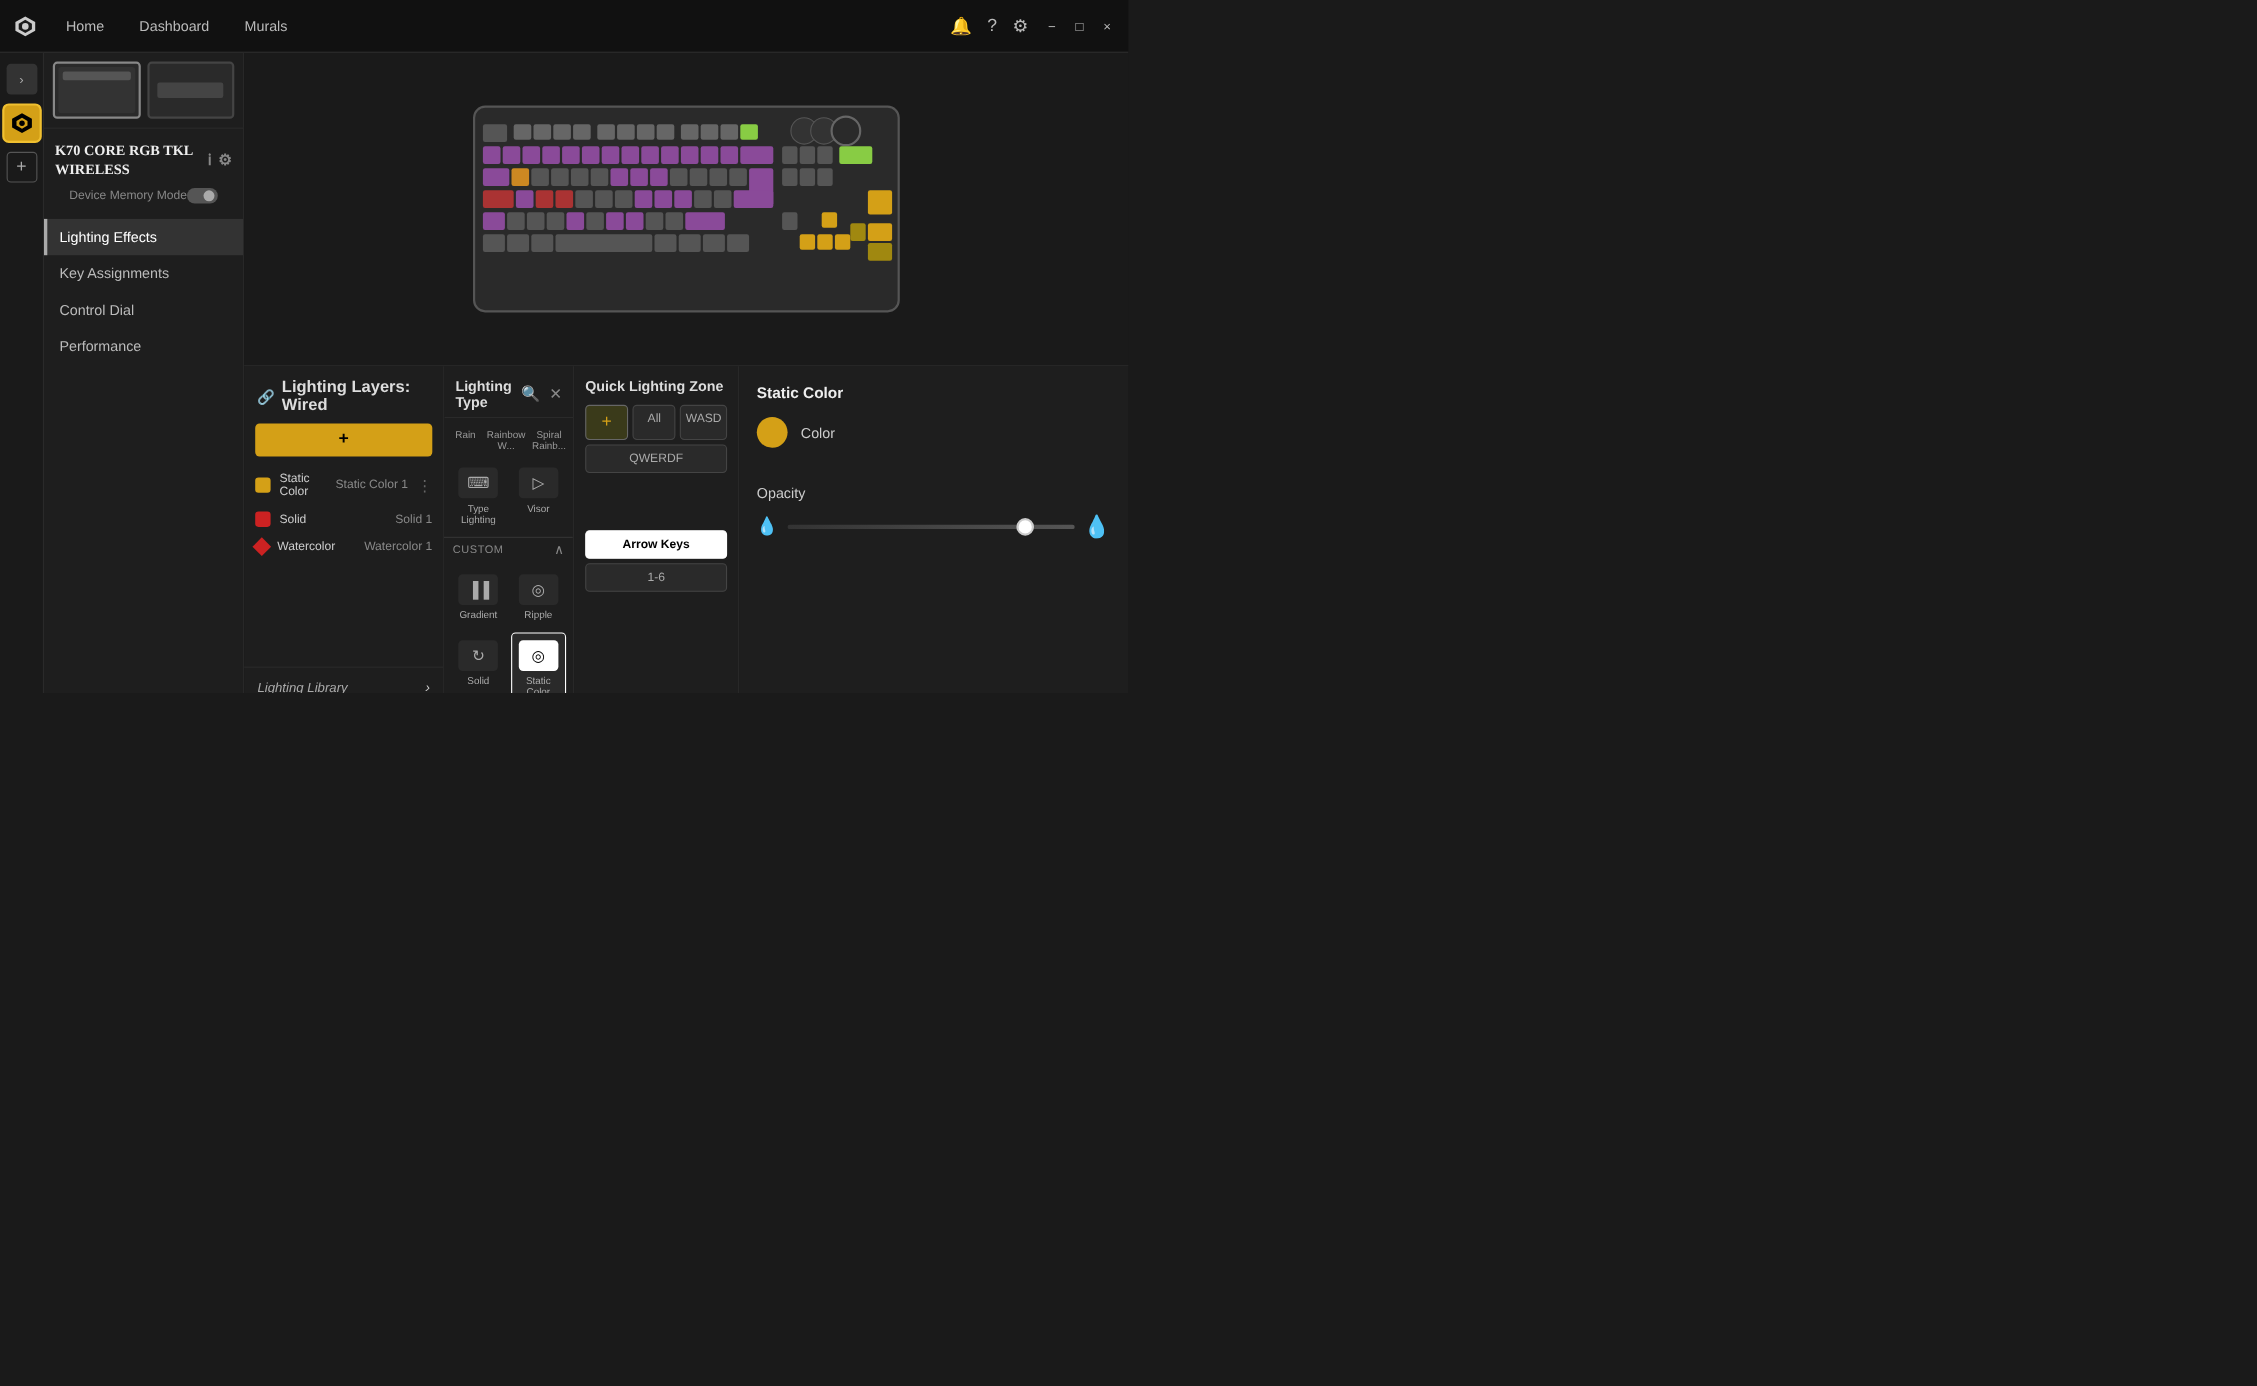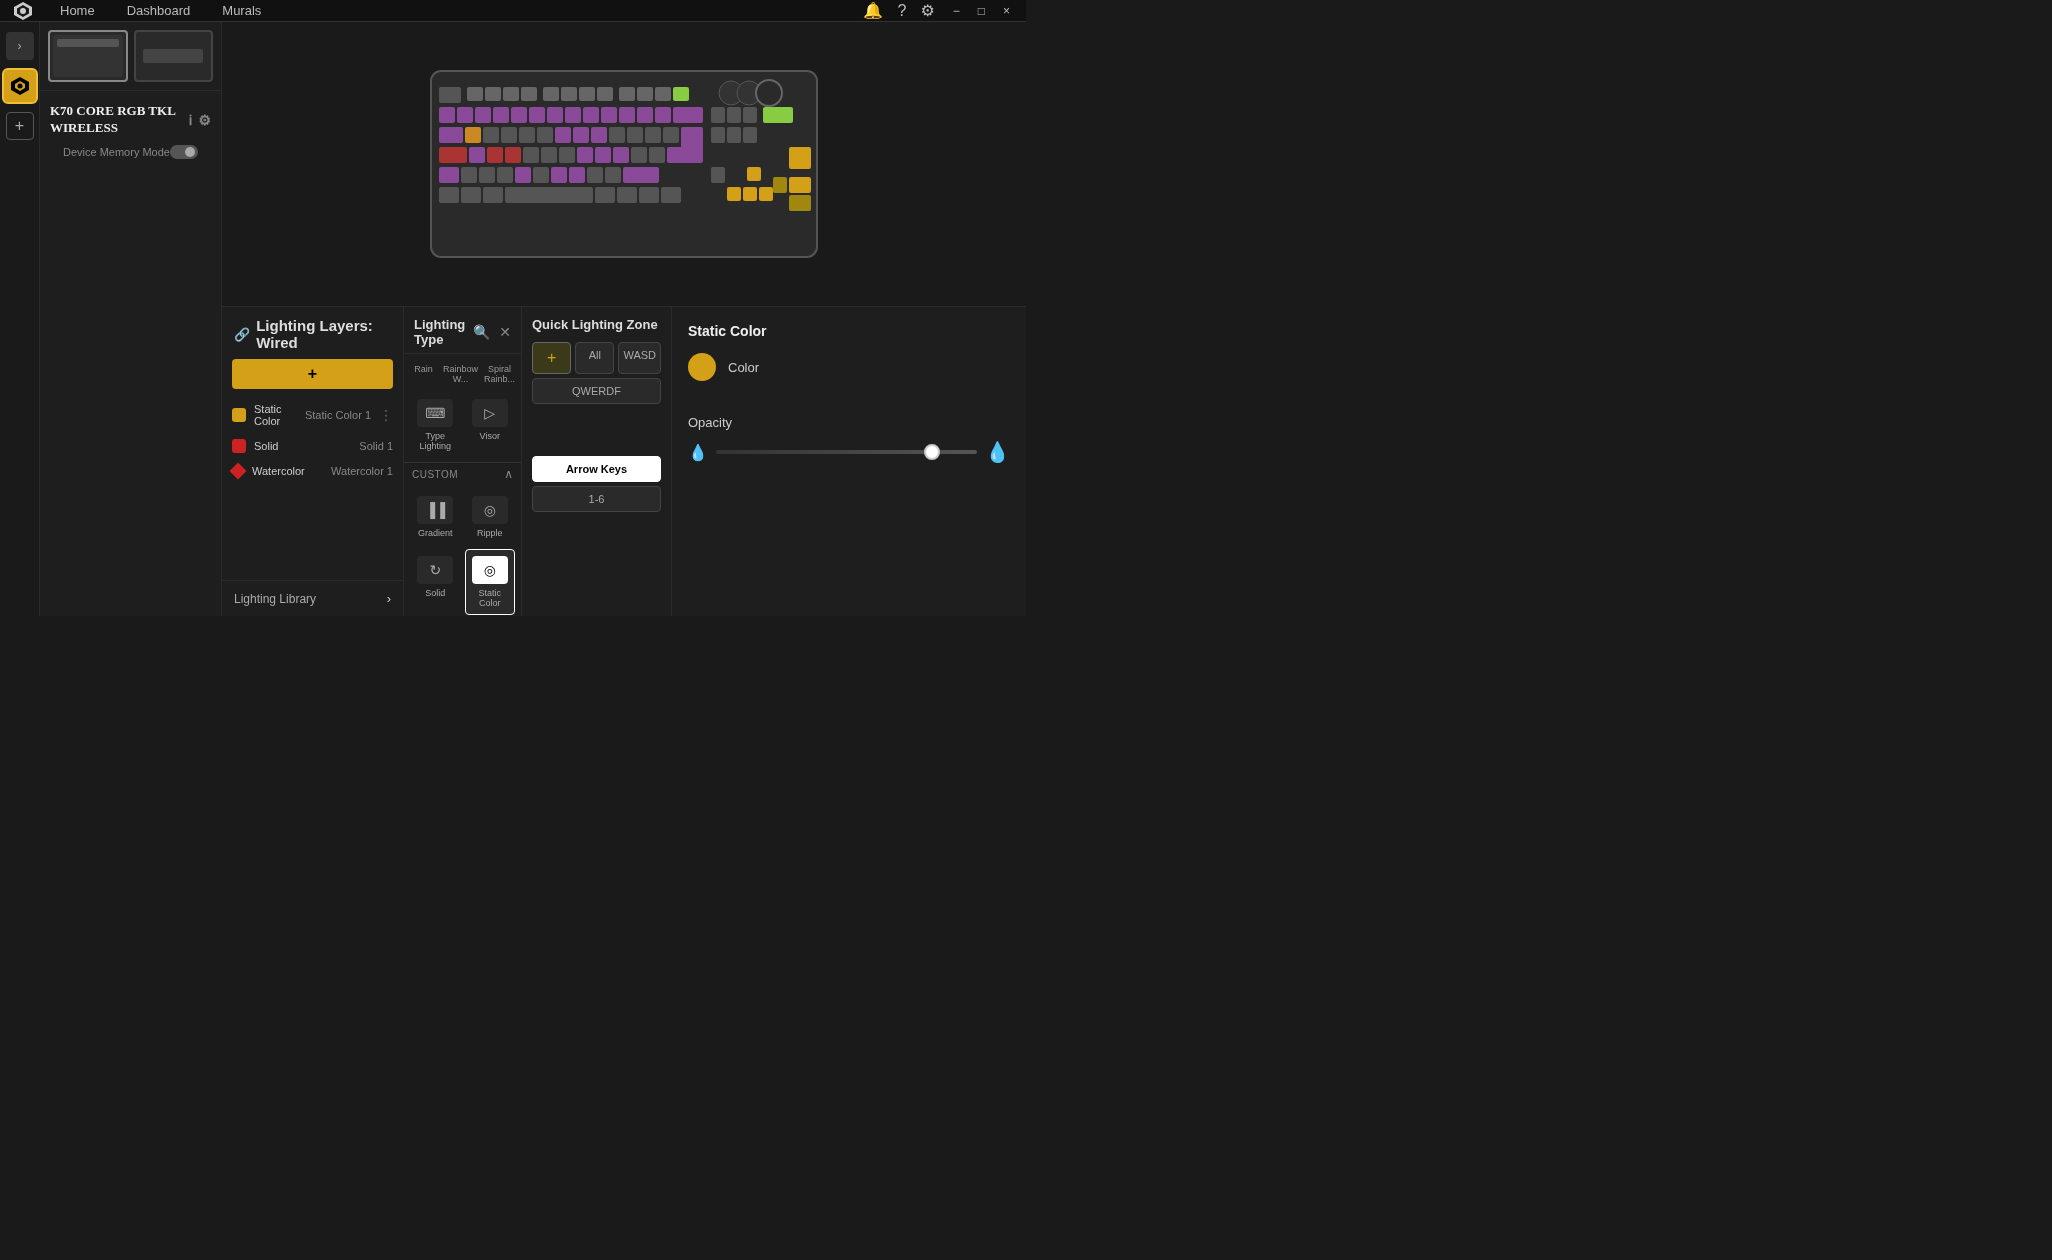--- a/index.html
+++ b/index.html
@@ -10,21 +10,21 @@
       font-size: 13px;
       width: 1026px;
       height: 630px;
       overflow: hidden;
       position: relative;
     }
 
     
     .top-nav {
       background: #111;
-      height: 22px;
+      height: 48px;
       display: flex;
       align-items: center;
       padding: 0 12px;
       gap: 20px;
       border-bottom: 1px solid #333;
     }
     .top-nav .logo {
       width: 22px; height: 22px;
       display: flex; align-items: center; justify-content: center;
     }
@@ -279,20 +279,21 @@
       cursor: pointer;
     }
     .layers-footer {
       margin-top: auto;
       padding: 10px 12px;
       display: flex;
       align-items: center;
       justify-content: space-between;
       border-top: 1px solid #2a2a2a;
       cursor: pointer;
+      font-style: italic;
     }
     .layers-footer-text {
       font-size: 12px;
       color: #aaa;
     }
 
     
     .lighting-type-panel {
       width: 118px;
       background: #1e1e1e;
@@ -556,20 +557,26 @@
     <div class="device-info">
       <div class="device-name">
         <span class="device-name-text">K70 CORE RGB TKL WIRELESS</span>
         <span class="device-icon-btn">ℹ</span>
         <span class="device-icon-btn">⚙</span>
       </div>
       <div class="device-mode">
         <span>Device Memory Mode</span>
         <div class="toggle-switch"></div>
       </div>
+    </div>
+    <div class="nav-menu">
+      <div class="nav-menu-item active">Lighting Effects</div>
+      <div class="nav-menu-item">Key Assignments</div>
+      <div class="nav-menu-item">Control Dial</div>
+      <div class="nav-menu-item">Performance</div>
     </div>
   </div>
 
   <div class="center-area">
 
     <div class="keyboard-preview">
       <svg width="390" height="190" viewBox="0 0 390 190">
 
         <rect x="2" y="2" width="386" height="186" rx="10" ry="10" fill="#2a2a2a" stroke="#555" stroke-width="2"></rect>
 

